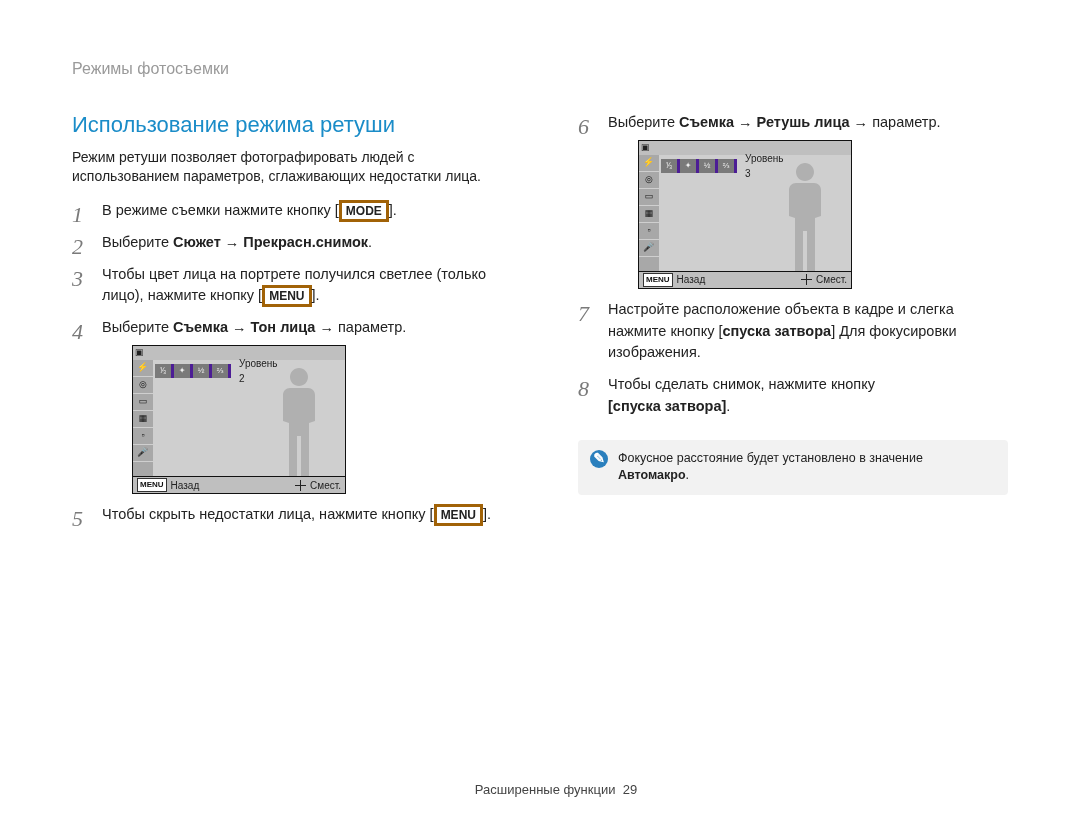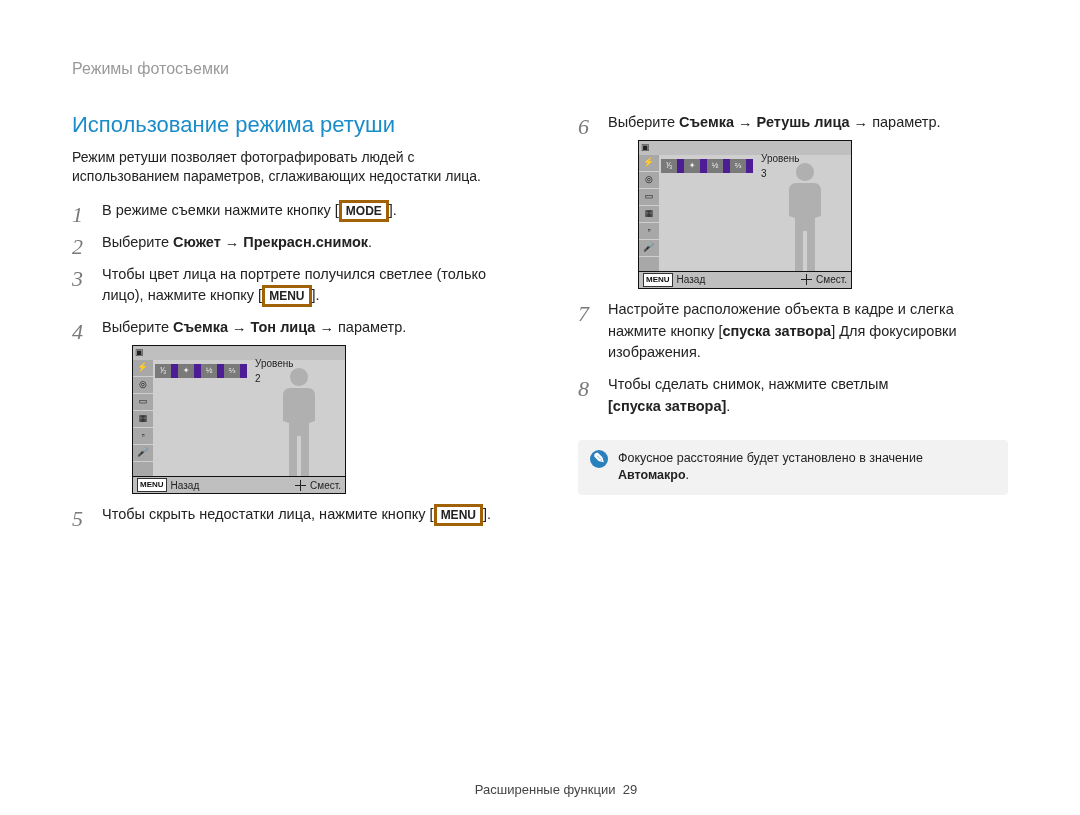--- a/index.html
+++ b/index.html
@@ -131,21 +131,21 @@
     align-items: center;
     gap: 4px;
   }
   .screenshot .levelbar .cells {
     display: flex;
   }
   .screenshot .levelbar .cell {
     width: 16px;
     height: 14px;
     background: #7a7a7a;
-    border-right: 7px solid #4c1d95;
+    border-right: 3px solid #4c1d95;
     font-size: 8px;
     color: #eee;
     display: flex;
     align-items: center;
     justify-content: center;
   }
   .screenshot .levelbar .txt {
     font-size: 10px;
     color: #222;
     margin-left: 4px;
@@ -350,21 +350,21 @@
               <span class="txt">Смест.</span>
             </div>
           </div>
         </li>
         <li>
           <span class="num">7</span>
           <span>Настройте расположение объекта в кадре и слегка нажмите кнопку [</span><span class="bold">спуска затвора</span><span>] Для фокусировки изображения.</span>
         </li>
         <li>
           <span class="num">8</span>
-          <span>Чтобы сделать снимок, нажмите светлым </span><br>
+          <span>Чтобы сделать снимок, нажмите кнопку </span><br>
           <span class="bold">[спуска затвора]</span><span>.</span>
         </li>
       </ol>
 
       <div class="notebox">
         <div class="note-icon">✎</div>
         <div>
           <span>Фокусное расстояние будет установлено в значение </span><span class="bold">Автомакро</span><span>.</span>
         </div>
       </div>

